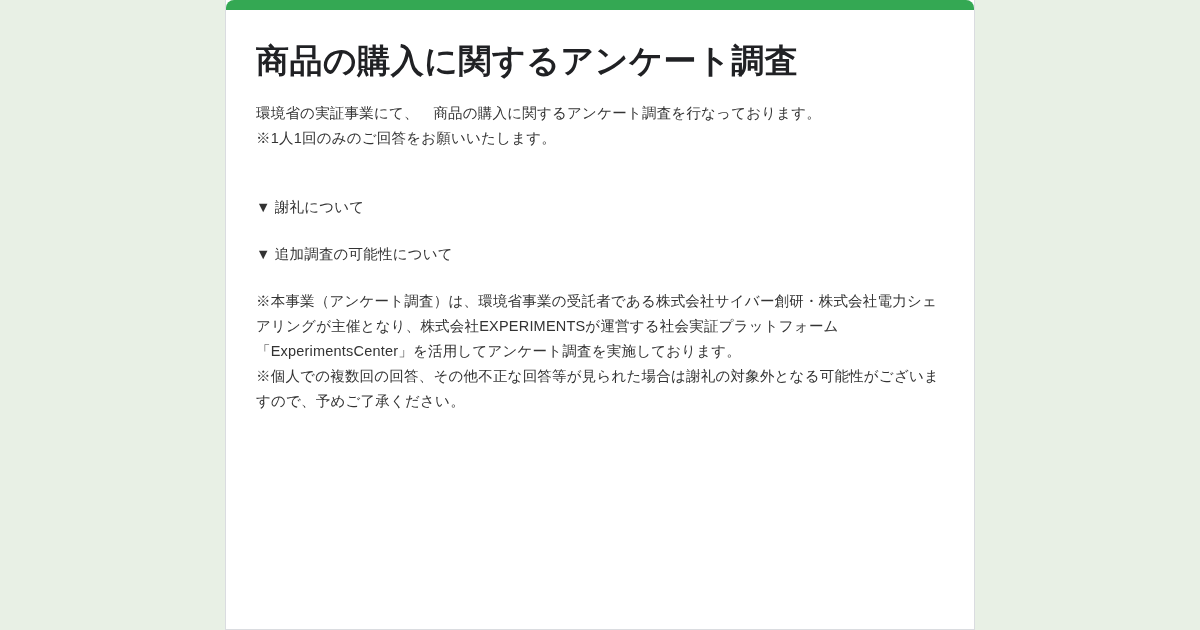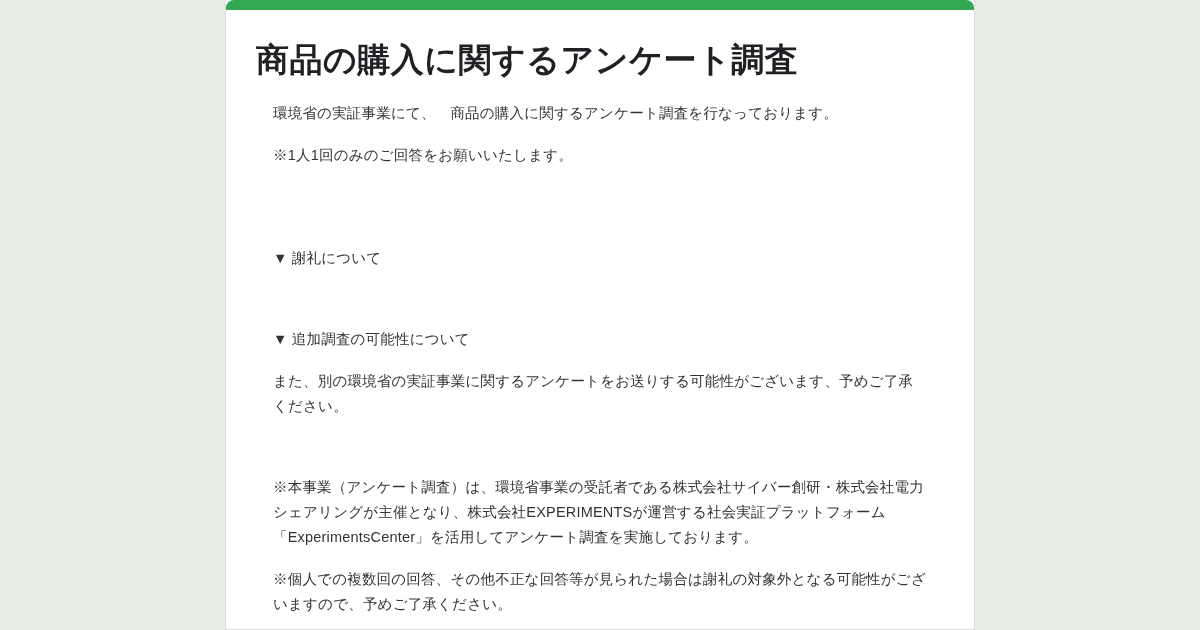--- a/index.html
+++ b/index.html
@@ -40,31 +40,31 @@
   .card-body {
     padding: 24px 30px 0 30px;
   }
   .form-title {
     font-size: 33px;
     font-weight: bold;
     color: #202124;
     letter-spacing: 0.5px;
     line-height: 1.25;
     margin: 6px 0 20px 0;
-    font-family: Liberation Serif, serif;
+    font-family: Liberation Sans, sans-serif;
   }
   .desc {
     font-size: 14.5px;
     color: #333333;
     line-height: 1.72;
     letter-spacing: 0.2px;
     font-family: "Liberation Sans", sans-serif;
   }
   .desc p {
-    margin: 17px;
+    margin: 0;
   }
   .blank-line {
     height: 22px;
   }
   .underline-bold {
     font-weight: bold;
     text-decoration: underline;
     display: inline;
   }
   .block {
@@ -92,21 +92,20 @@
         <div class="blank-line"></div>
 
 
         <div class="blank-line"></div>
 
         <p class="block">▼ 謝礼について</p>
 
         <div class="blank-line"></div>
 
         <p class="block">▼ 追加調査の可能性について</p>
-        <p class="block">また、別の環境省の実証事業に関するアンケートをお送りする可能性がございます、予めご了承ください。</p>
 
         <div class="blank-line"></div>
 
         <p class="block">※本事業（アンケート調査）は、環境省事業の受託者である株式会社サイバー創研・株式会社電力シェアリングが主催となり、株式会社EXPERIMENTSが運営する社会実証プラットフォーム「ExperimentsCenter」を活用してアンケート調査を実施しております。</p>
         <p class="block">※個人での複数回の回答、その他不正な回答等が見られた場合は謝礼の対象外となる可能性がございますので、予めご了承ください。</p>
 
       </div>
     </div>
   </div>
 </div>

